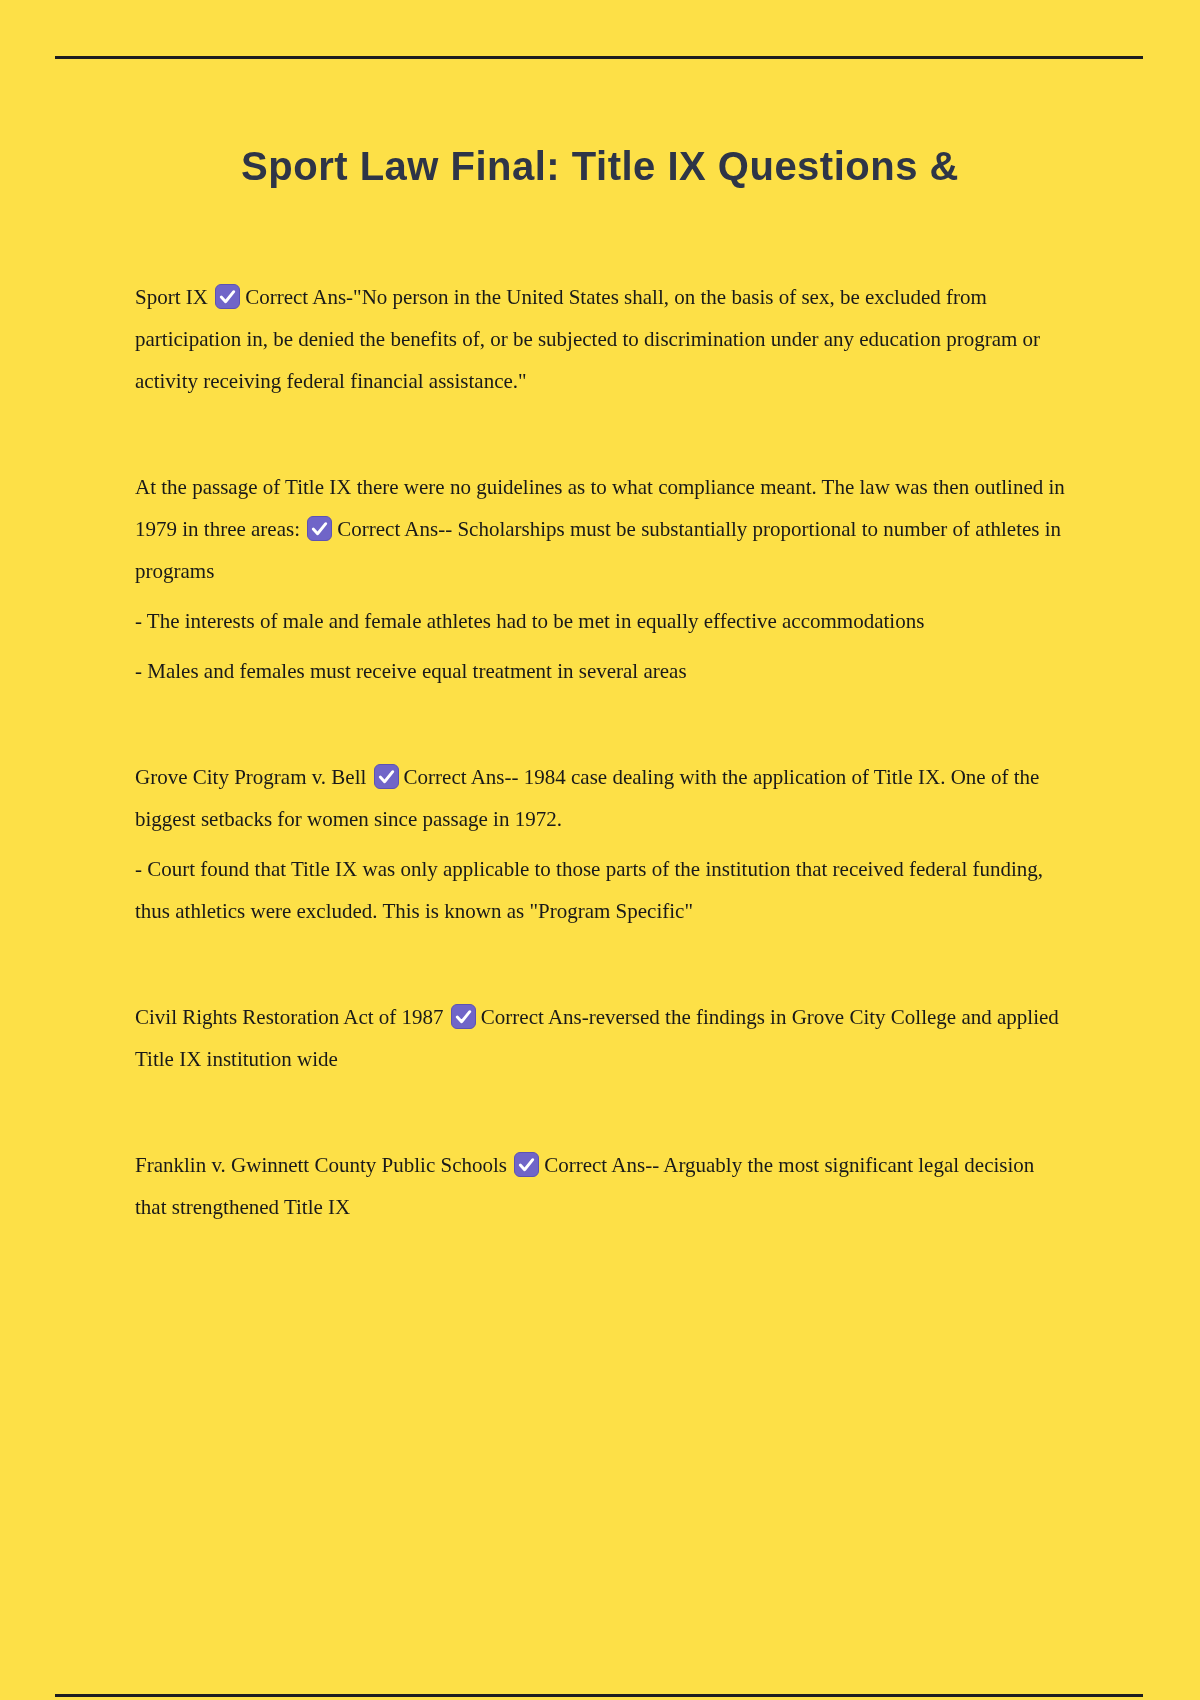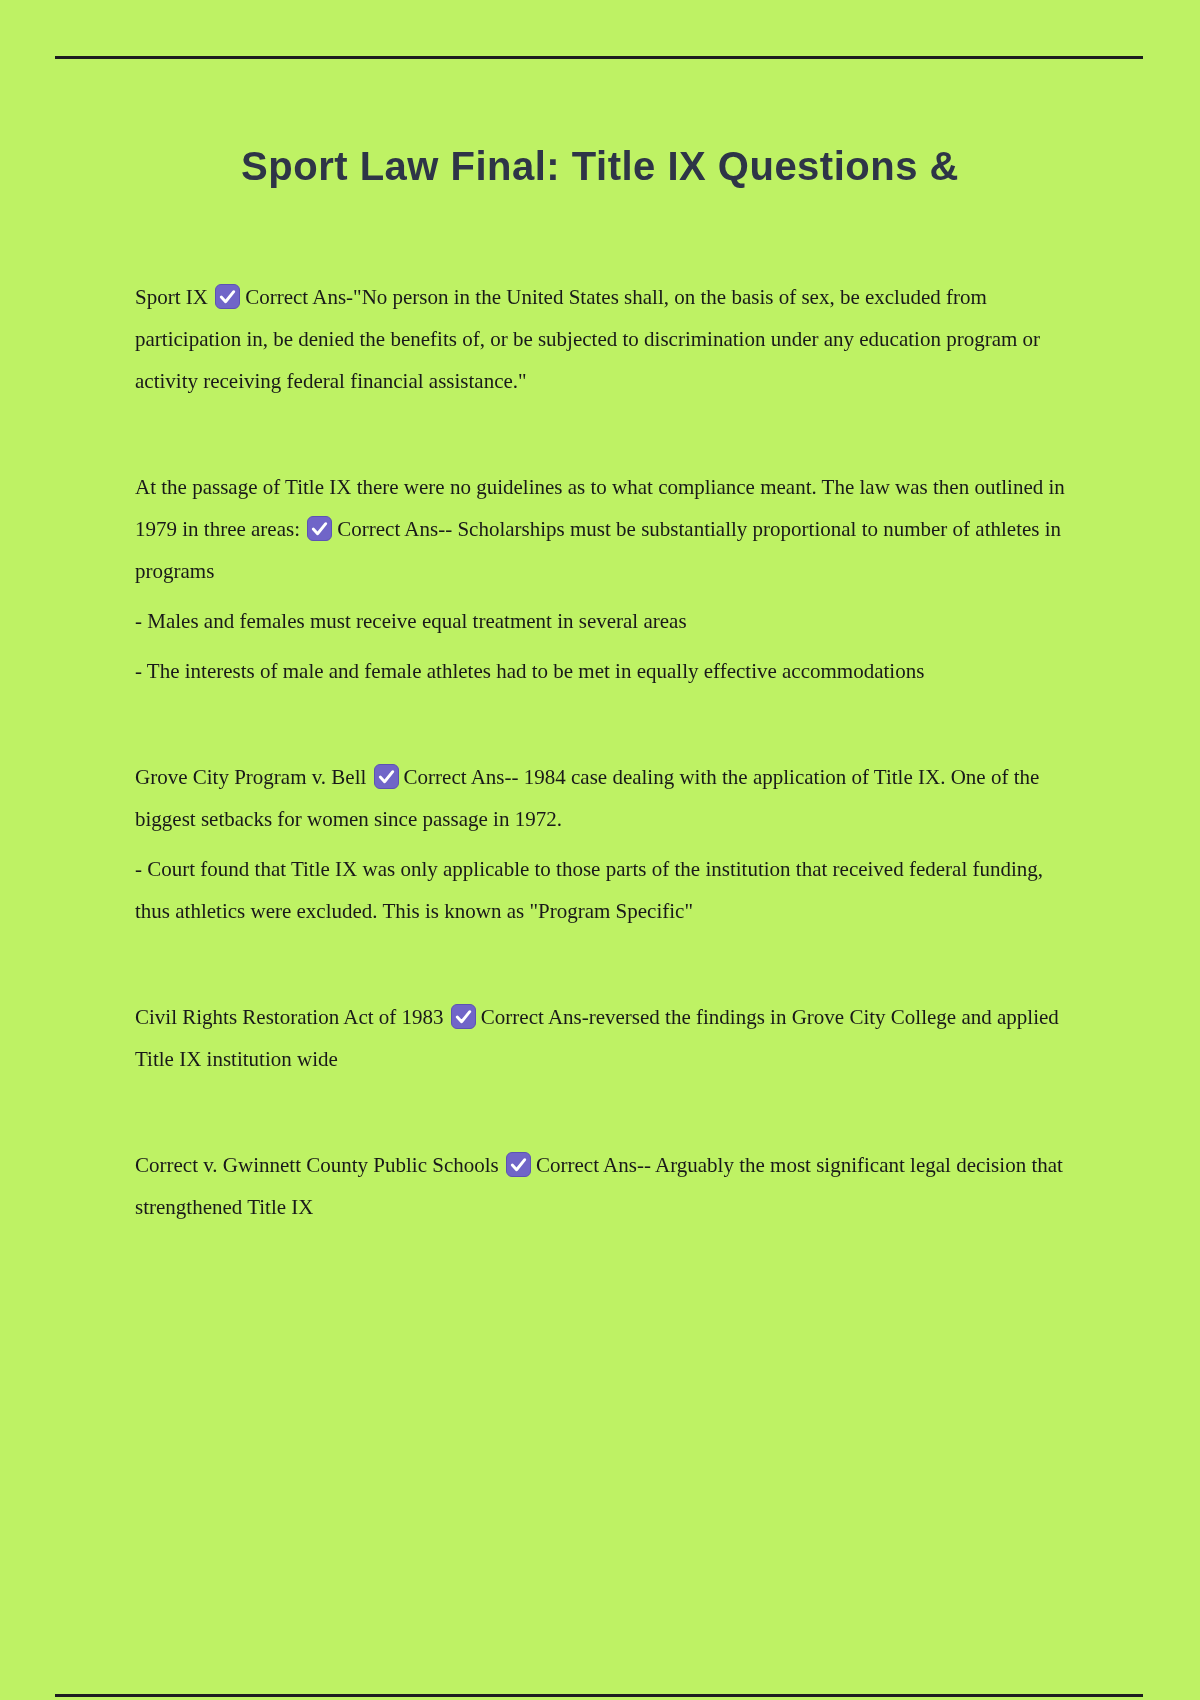--- a/index.html
+++ b/index.html
@@ -63,55 +63,55 @@
     border: 1px solid #5c52b4;
     border-radius: 6px;
     vertical-align: -5px;
     margin: 0 5px 0 2px;
   }
   .checkbox svg { display: block; width: 23px; height: 23px; }
 </style>
 </head>
 <body>
 
-<div class="page" style="background: #bef264;">
+<div class="page" style="background: #fde047;">
 
   <div class="rule rule-top" style="background: rgb(29, 29, 31);"></div>
 
   <h1 class="doc-title" style="color: rgb(46, 53, 71);">
     <span class="title-line">Sport Law Final: Title IX Questions &amp;</span>
   </h1>
 
   <div class="content" style="color: rgb(25, 25, 25);">
     <div>
         <div class="qa-group">
           <p><span>Sport IX </span><span class="checkbox" style="background: rgb(112, 101, 200); border-color: rgb(92, 82, 180);"><svg viewBox="0 0 24 24">
                 <polyline points="5.5,12.5 10,17.5 18.5,7" fill="none" stroke="#ffffff" stroke-width="3" stroke-linecap="round" stroke-linejoin="round"></polyline>
               </svg></span><span>Correct Ans-"No person in the United States shall, on the basis of sex, be excluded from participation in, be denied the benefits of, or be subjected to discrimination under any education program or activity receiving federal financial assistance."</span></p>
         </div>
         <div class="qa-group">
           <p><span>At the passage of Title IX there were no guidelines as to what compliance meant. The law was then outlined in 1979 in three areas: </span><span class="checkbox" style="background: rgb(112, 101, 200); border-color: rgb(92, 82, 180);"><svg viewBox="0 0 24 24">
                 <polyline points="5.5,12.5 10,17.5 18.5,7" fill="none" stroke="#ffffff" stroke-width="3" stroke-linecap="round" stroke-linejoin="round"></polyline>
               </svg></span><span>Correct Ans-- Scholarships must be substantially proportional to number of athletes in programs</span></p>
+          <p><span>- The interests of male and female athletes had to be met in equally effective accommodations</span></p>
           <p><span>- Males and females must receive equal treatment in several areas</span></p>
-          <p><span>- The interests of male and female athletes had to be met in equally effective accommodations</span></p>
         </div>
         <div class="qa-group">
           <p><span>Grove City Program v. Bell </span><span class="checkbox" style="background: rgb(112, 101, 200); border-color: rgb(92, 82, 180);"><svg viewBox="0 0 24 24">
                 <polyline points="5.5,12.5 10,17.5 18.5,7" fill="none" stroke="#ffffff" stroke-width="3" stroke-linecap="round" stroke-linejoin="round"></polyline>
               </svg></span><span>Correct Ans-- 1984 case dealing with the application of Title IX. One of the biggest setbacks for women since passage in 1972.</span></p>
           <p><span>- Court found that Title IX was only applicable to those parts of the institution that received federal funding, thus athletics were excluded. This is known as "Program Specific"</span></p>
         </div>
         <div class="qa-group">
-          <p><span>Civil Rights Restoration Act of 1983 </span><span class="checkbox" style="background: rgb(112, 101, 200); border-color: rgb(92, 82, 180);"><svg viewBox="0 0 24 24">
+          <p><span>Civil Rights Restoration Act of 1987 </span><span class="checkbox" style="background: rgb(112, 101, 200); border-color: rgb(92, 82, 180);"><svg viewBox="0 0 24 24">
                 <polyline points="5.5,12.5 10,17.5 18.5,7" fill="none" stroke="#ffffff" stroke-width="3" stroke-linecap="round" stroke-linejoin="round"></polyline>
               </svg></span><span>Correct Ans-reversed the findings in Grove City College and applied Title IX institution wide</span></p>
         </div>
         <div class="qa-group">
-          <p><span>Correct v. Gwinnett County Public Schools </span><span class="checkbox" style="background: rgb(112, 101, 200); border-color: rgb(92, 82, 180);"><svg viewBox="0 0 24 24">
+          <p><span>Franklin v. Gwinnett County Public Schools </span><span class="checkbox" style="background: rgb(112, 101, 200); border-color: rgb(92, 82, 180);"><svg viewBox="0 0 24 24">
                 <polyline points="5.5,12.5 10,17.5 18.5,7" fill="none" stroke="#ffffff" stroke-width="3" stroke-linecap="round" stroke-linejoin="round"></polyline>
               </svg></span><span>Correct Ans-- Arguably the most significant legal decision that strengthened Title IX</span></p>
         </div>
       </div>
   </div>
 
   <div class="rule rule-bottom" style="background: rgb(29, 29, 31);"></div>
 
 </div>
 

